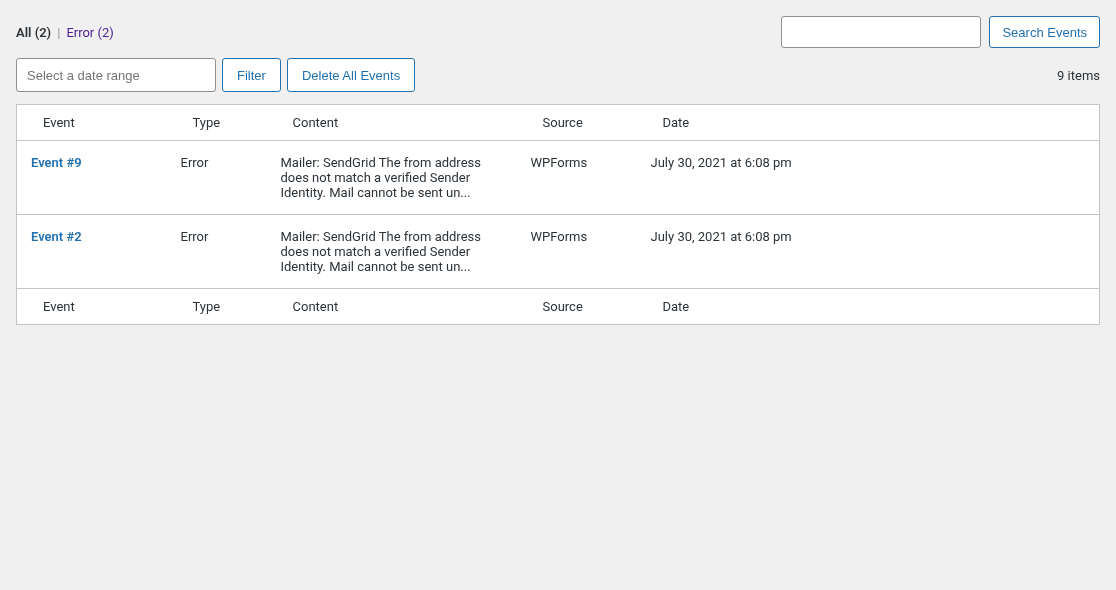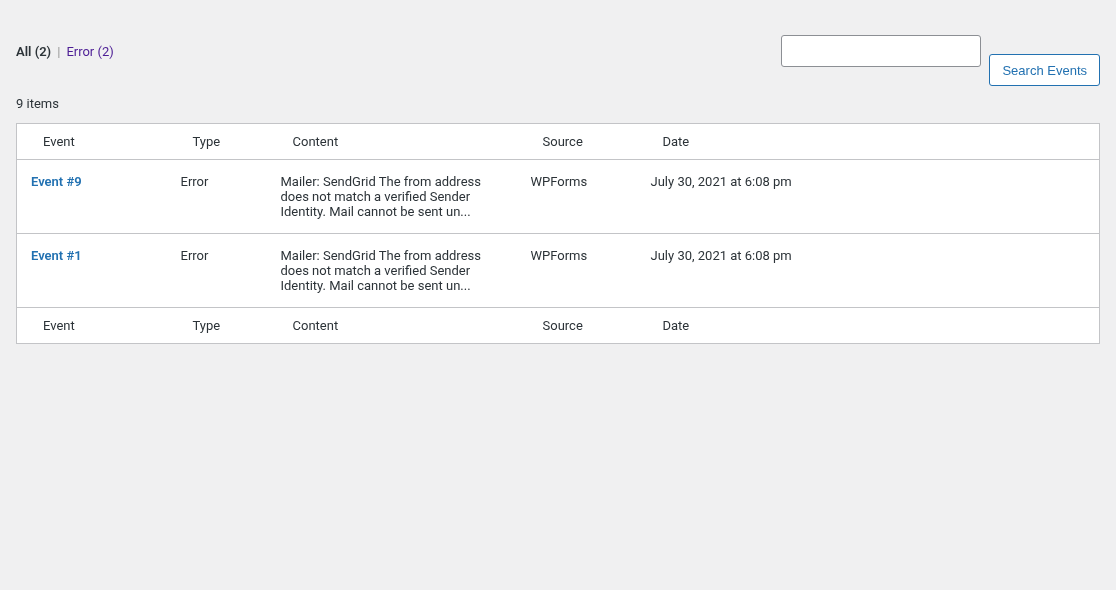--- a/index.html
+++ b/index.html
@@ -54,21 +54,20 @@
     .search-button {
       border: 1px solid #2271b1;
       background: #fff;
       color: #2271b1;
       border-radius: 3px;
       padding: 5px 12px;
       font-size: 13px;
       cursor: pointer;
       height: 32px;
       white-space: nowrap;
-      margin-top: 38px;
     }
     .controls-bar {
       display: flex;
       align-items: center;
       justify-content: space-between;
       margin-bottom: 12px;
     }
     .controls-left {
       display: flex;
       align-items: center;
@@ -161,20 +160,25 @@
       <span>(2)</span>
     </a>
   </div>
   <div class="search-area">
     <input type="text" class="search-input" placeholder="" style="">
     <button class="search-button">Search Events</button>
   </div>
 </div>
 
 <div class="controls-bar">
+  <div class="controls-left">
+    <input type="text" class="date-range-input" placeholder="Select a date range" style="">
+    <button class="filter-button">Filter</button>
+    <button class="delete-button">Delete All Events</button>
+  </div>
   <div class="items-count">9 items</div>
 </div>
 
 <table class="events-table">
   <thead>
     <tr>
       <th class="col-event">Event</th>
       <th class="col-type">Type</th>
       <th class="col-content">Content</th>
       <th class="col-source">Source</th>
@@ -183,21 +187,21 @@
   </thead>
   <tbody id="table-body">
   <tr>
         <td class="col-event"><a href="#" class="event-link">Event #9</a></td>
         <td class="col-type">Error</td>
         <td class="col-content">Mailer: SendGrid The from address does not match a verified Sender Identity. Mail cannot be sent un...</td>
         <td class="col-source">WPForms</td>
         <td class="col-date">July 30, 2021 at 6:08 pm</td>
       </tr>
       <tr>
-        <td class="col-event"><a href="#" class="event-link">Event #1</a></td>
+        <td class="col-event"><a href="#" class="event-link">Event #2</a></td>
         <td class="col-type">Error</td>
         <td class="col-content">Mailer: SendGrid The from address does not match a verified Sender Identity. Mail cannot be sent un...</td>
         <td class="col-source">WPForms</td>
         <td class="col-date">July 30, 2021 at 6:08 pm</td>
       </tr>
     </tbody>
   <tfoot>
     <tr class="footer-row">
       <th class="col-event">Event</th>
       <th class="col-type">Type</th>

